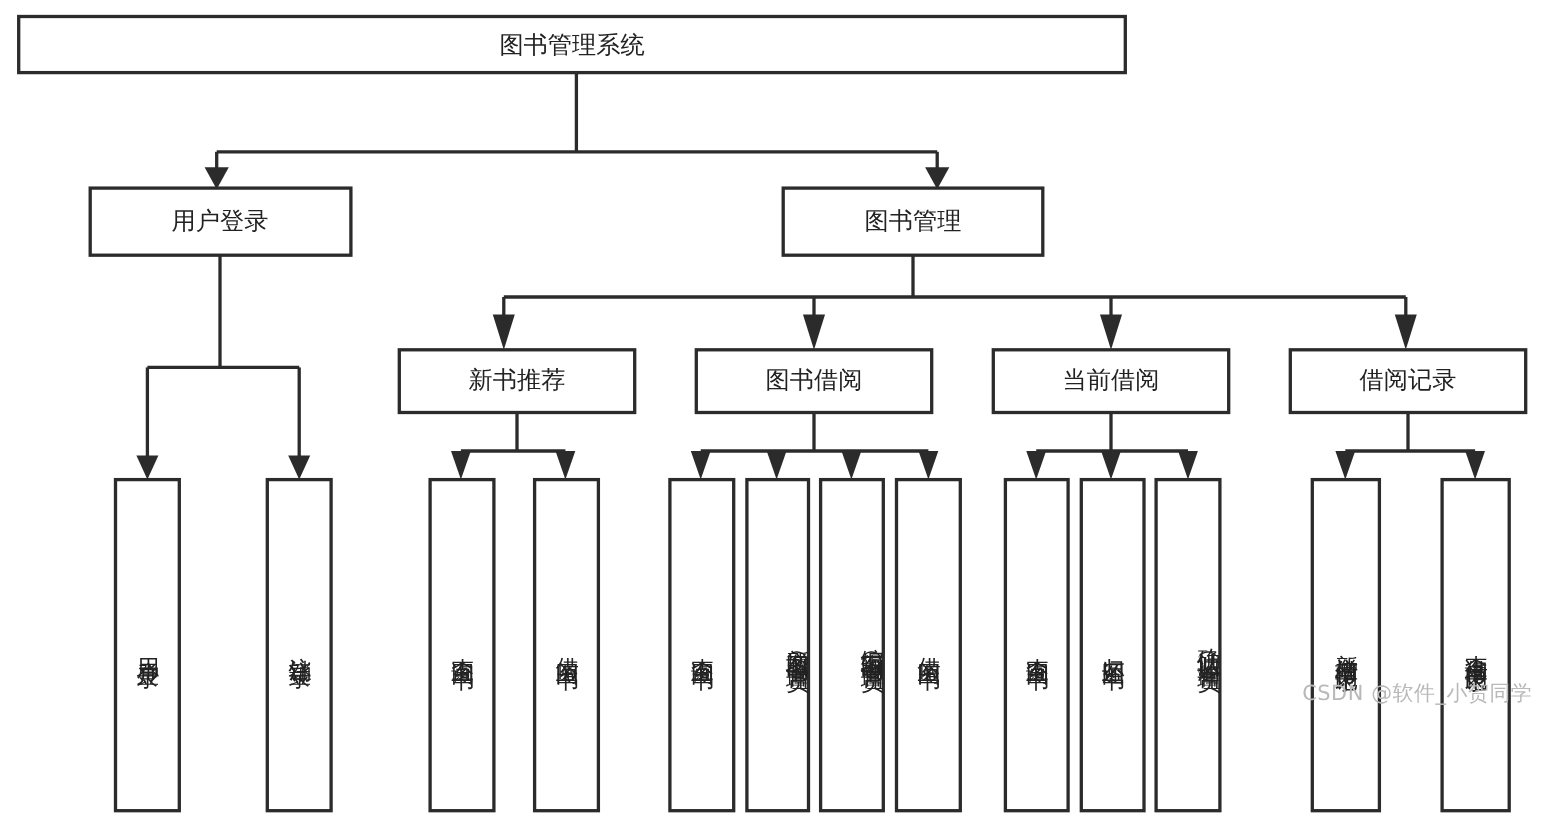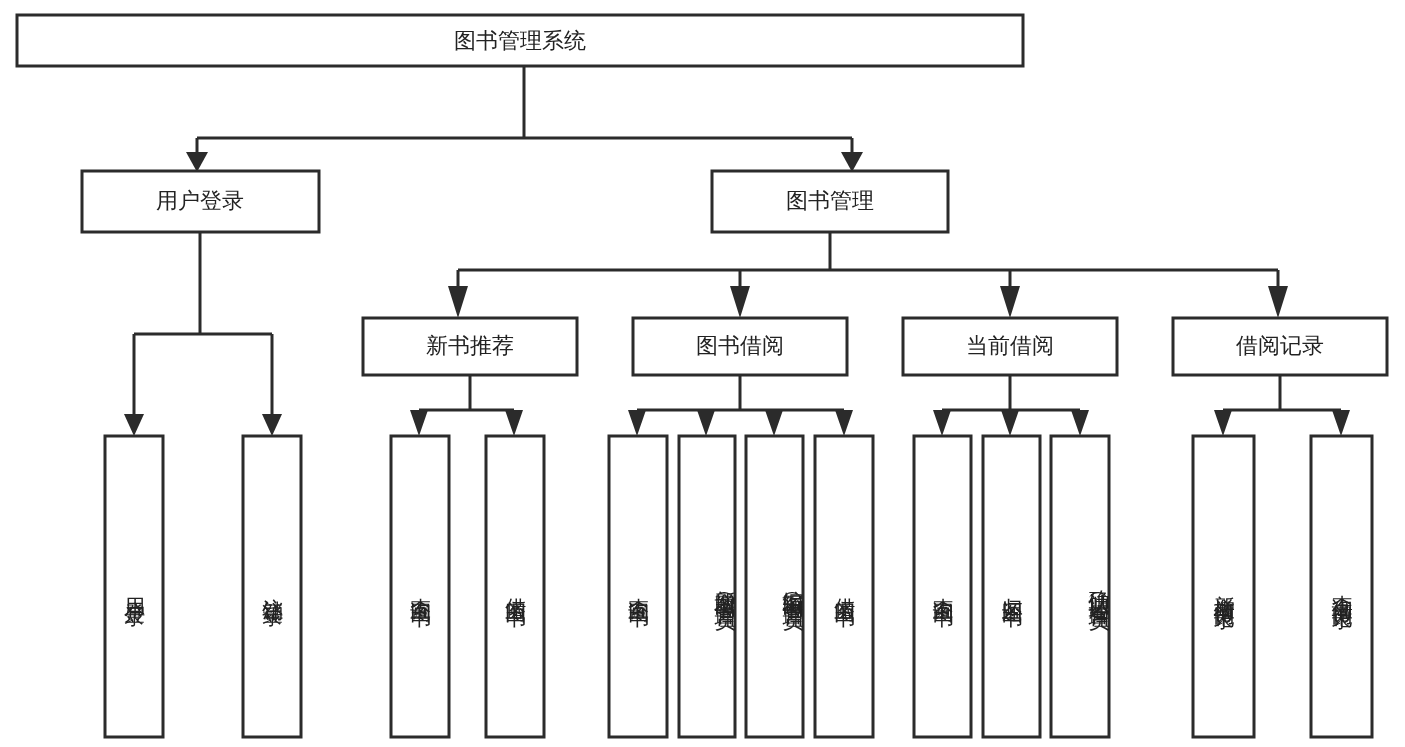--- a/index.html
+++ b/index.html
@@ -209,13 +209,14 @@
   <div class="vlabel" style="left:609px; top:436px; width:58px; height:301px;">查询图书</div>
   <div class="vlabel" style="left:679px; top:436px; width:56px; height:301px; align-items:flex-start;">新增图书（管理员）</div>
   <div class="vlabel" style="left:746px; top:436px; width:57px; height:301px; align-items:flex-start;">编辑图书（管理员）</div>
   <div class="vlabel" style="left:815px; top:436px; width:58px; height:301px;">借阅图书</div>
   <div class="vlabel" style="left:914px; top:436px; width:57px; height:301px;">查询图书</div>
   <div class="vlabel" style="left:983px; top:436px; width:57px; height:301px;">归还图书</div>
   <div class="vlabel" style="left:1051px; top:436px; width:58px; height:301px; align-items:flex-start;">确认归还（管理员）</div>
   <div class="vlabel" style="left:1193px; top:436px; width:61px; height:301px;">新增借阅记录</div>
   <div class="vlabel" style="left:1311px; top:436px; width:61px; height:301px;">查询借阅记录</div>
 
+  <div class="watermark">CSDN @软件_小贺同学</div>
 </div>
 
 </body></html>

